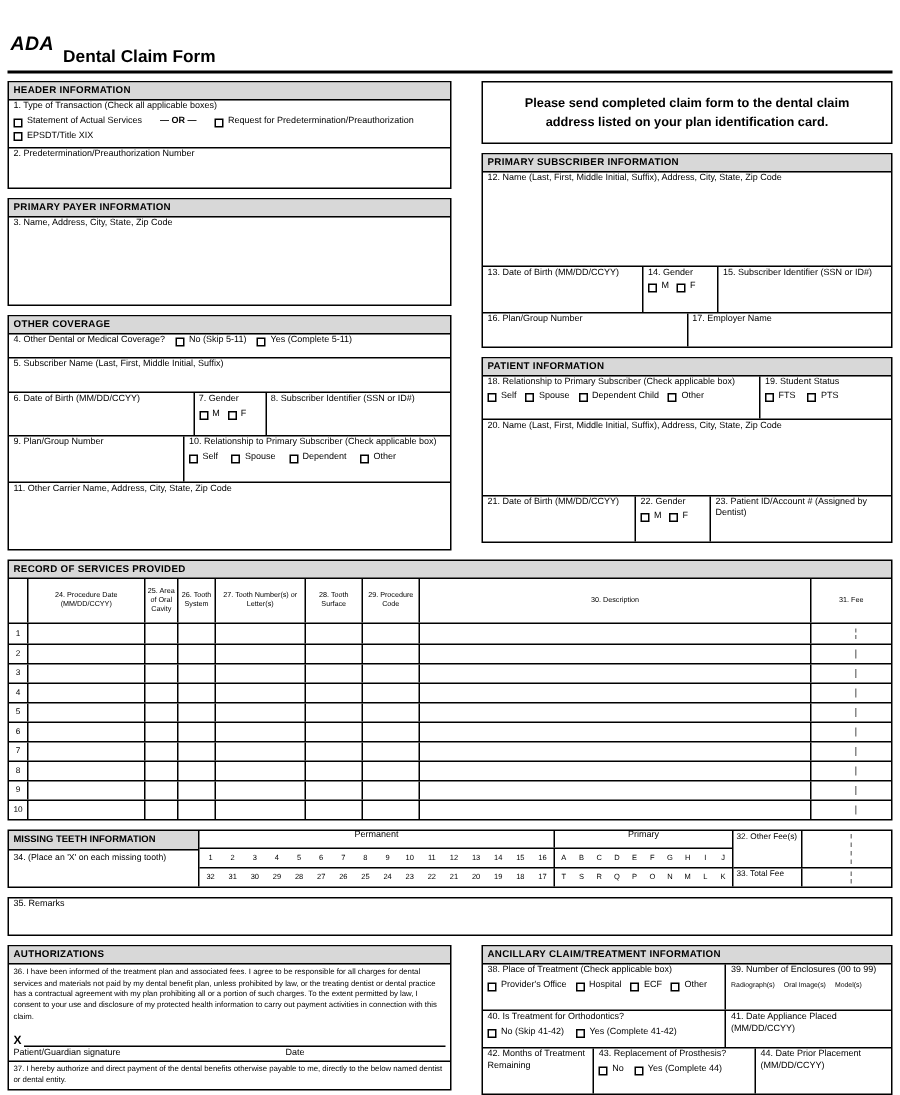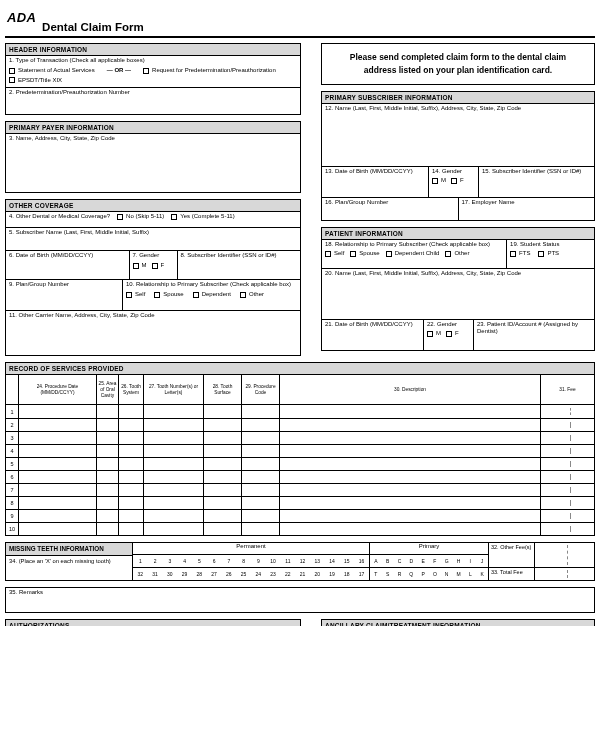--- a/index.html
+++ b/index.html
@@ -1,17 +1,17 @@
 <!DOCTYPE html>
 <html><head>
 <meta charset="utf-8">
 <style>
   * { box-sizing: border-box; margin: 0; padding: 0; }
   html,body { background:#fff; }
-  .page { width:600px; height:626px; overflow:hidden; background:#fff; padding:0 5px 0;
+  .page { width:600px; height:730px; overflow:hidden; background:#fff; padding:11px 5px 0;
           font-family:"Liberation Sans", sans-serif; color:#000; position:relative; }
   .titlebar { display:flex; align-items:center; gap:6px; border-bottom:2px solid #000; padding:2px 2px 3px; margin-bottom:5px; }
   .logo { font-size:13px; font-weight:800; font-style:italic; letter-spacing:.3px; }
   .title { font-size:11.5px; font-weight:bold;margin-top:19px; }
 
   .cols { display:flex; gap:20px; align-items:flex-start; }
   .colL { width:296px; flex:none; }
   .colR { flex:1; min-width:0; }
 
   .sec { border:1px solid #000; margin-bottom:6px; background:#fff; }

